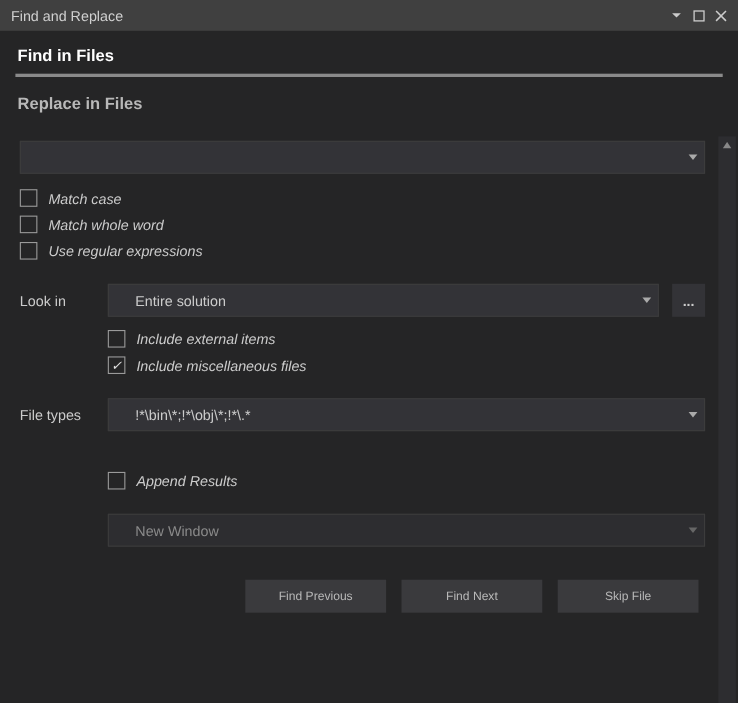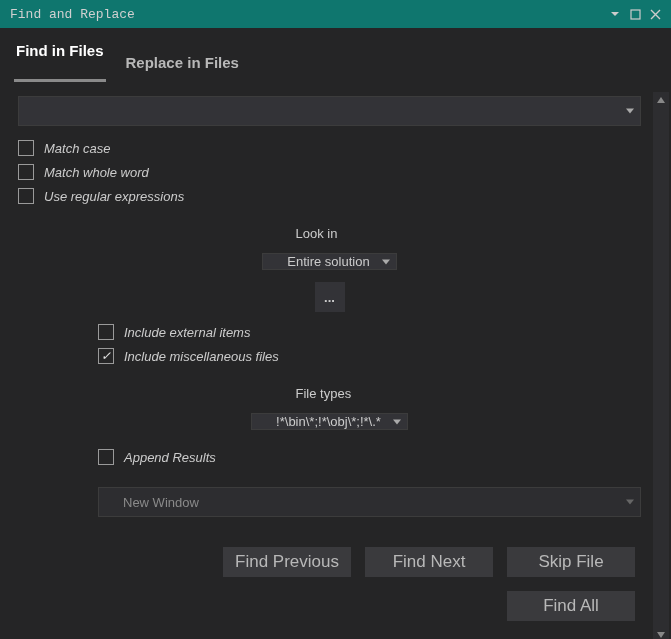--- a/index.html
+++ b/index.html
@@ -8,34 +8,33 @@
     background: #252526;
     font-family: "Segoe UI", Arial, sans-serif;
     font-size: 13px;
     color: #cccccc;
   }
   .titlebar {
     height: 28px;
     display: flex;
     align-items: center;
     padding: 0 6px 0 10px;
-    background: #0f766e;
-    font-family: Liberation Mono, monospace;
+    background: #404040;
   }
   .titlebar .title { flex: 1; color: #d0d0d0; font-size: 13px; }
   .titlebar .ctrl {
     width: 20px; height: 20px;
     display: inline-flex; align-items: center; justify-content: center;
     color: #cccccc; cursor: pointer;
   }
   .tabs {
     display: flex;
     padding: 10px 14px 0 14px;
-    gap: 18px;
     border-bottom: none;
+    flex-direction: column;
   }
   .tab {
     padding: 4px 2px 8px 2px;
     font-size: 15px;
     font-weight: 600;
     color: #cccccc;
     cursor: pointer;
     border-bottom: 3px solid transparent;
   }
   .tab.active { border-bottom: 3px solid #8a8a8a; color: #ffffff; }
@@ -87,21 +86,20 @@
     width: 16px; height: 16px;
     border: 1px solid #9a9a9a;
     display: inline-flex; align-items: center; justify-content: center;
     font-size: 12px; color: #e0e0e0;
     background: transparent;
   }
   .chk.checked::after { content: "✓"; }
   .field-row {
     display: flex; align-items: center; gap: 12px;
     margin-top: 22px;
-    flex-direction: column;
   }
   .field-label { width: 68px; color: #cccccc; flex-shrink: 0; }
   .field-row .dropdown { flex: 1; }
   .browse-btn {
     width: 30px; height: 30px;
     background: #333337;
     display: inline-flex; align-items: center; justify-content: center;
     color: #cccccc; cursor: pointer;
     font-weight: bold;
   }
@@ -110,21 +108,21 @@
     display: flex; justify-content: flex-end; gap: 14px;
     margin-top: 30px; padding-right: 6px;
   }
   .buttons-row.second { margin-top: 14px; }
   .btn {
     min-width: 128px; height: 30px;
     background: #3a3a3d;
     color: #b8b8b8;
     display: inline-flex; align-items: center; justify-content: center;
     cursor: pointer;
-    font-size: 17px;
+    font-size: 11px;
   }
   svg { display: block; }
 </style>
 </head>
 <body>
 
 <div class="titlebar">
   <div class="title">Find and Replace</div>
   <div class="ctrl">
     <svg width="10" height="10" viewBox="0 0 10 10">
@@ -190,40 +188,37 @@
     </div>
 
     <div class="field-row">
       <div class="field-label">File types</div>
       <div class="dropdown">
         <span>!*\bin\*;!*\obj\*;!*\.*</span>
         <span class="caret"></span>
       </div>
     </div>
 
-    <div class="indent-group" style="margin-top:19px;">
+    <div class="indent-group" style="margin-top:37px;">
       <label class="checkrow">
         <span class="chk"></span>
         <span>Append Results</span>
       </label>
       <div style="height:14px;"></div>
       <div class="dropdown dim" style="margin-right:0;">
         <span>New Window</span>
         <span class="caret"></span>
       </div>
     </div>
 
     <div class="buttons-row">
       <div class="btn">Find Previous</div>
       <div class="btn">Find Next</div>
       <div class="btn">Skip File</div>
     </div>
-    <div class="buttons-row second">
-      <div class="btn">Find All</div>
-    </div>
   </div>
 
   <div class="scroll-track">
     <div class="scroll-up">
       <svg width="8" height="6" viewBox="0 0 8 6">
           <path d="M0 6 L4 0 L8 6 Z" fill="#888"></path>
         </svg>
     </div>
     <div class="scroll-down">
       <svg width="8" height="6" viewBox="0 0 8 6">

